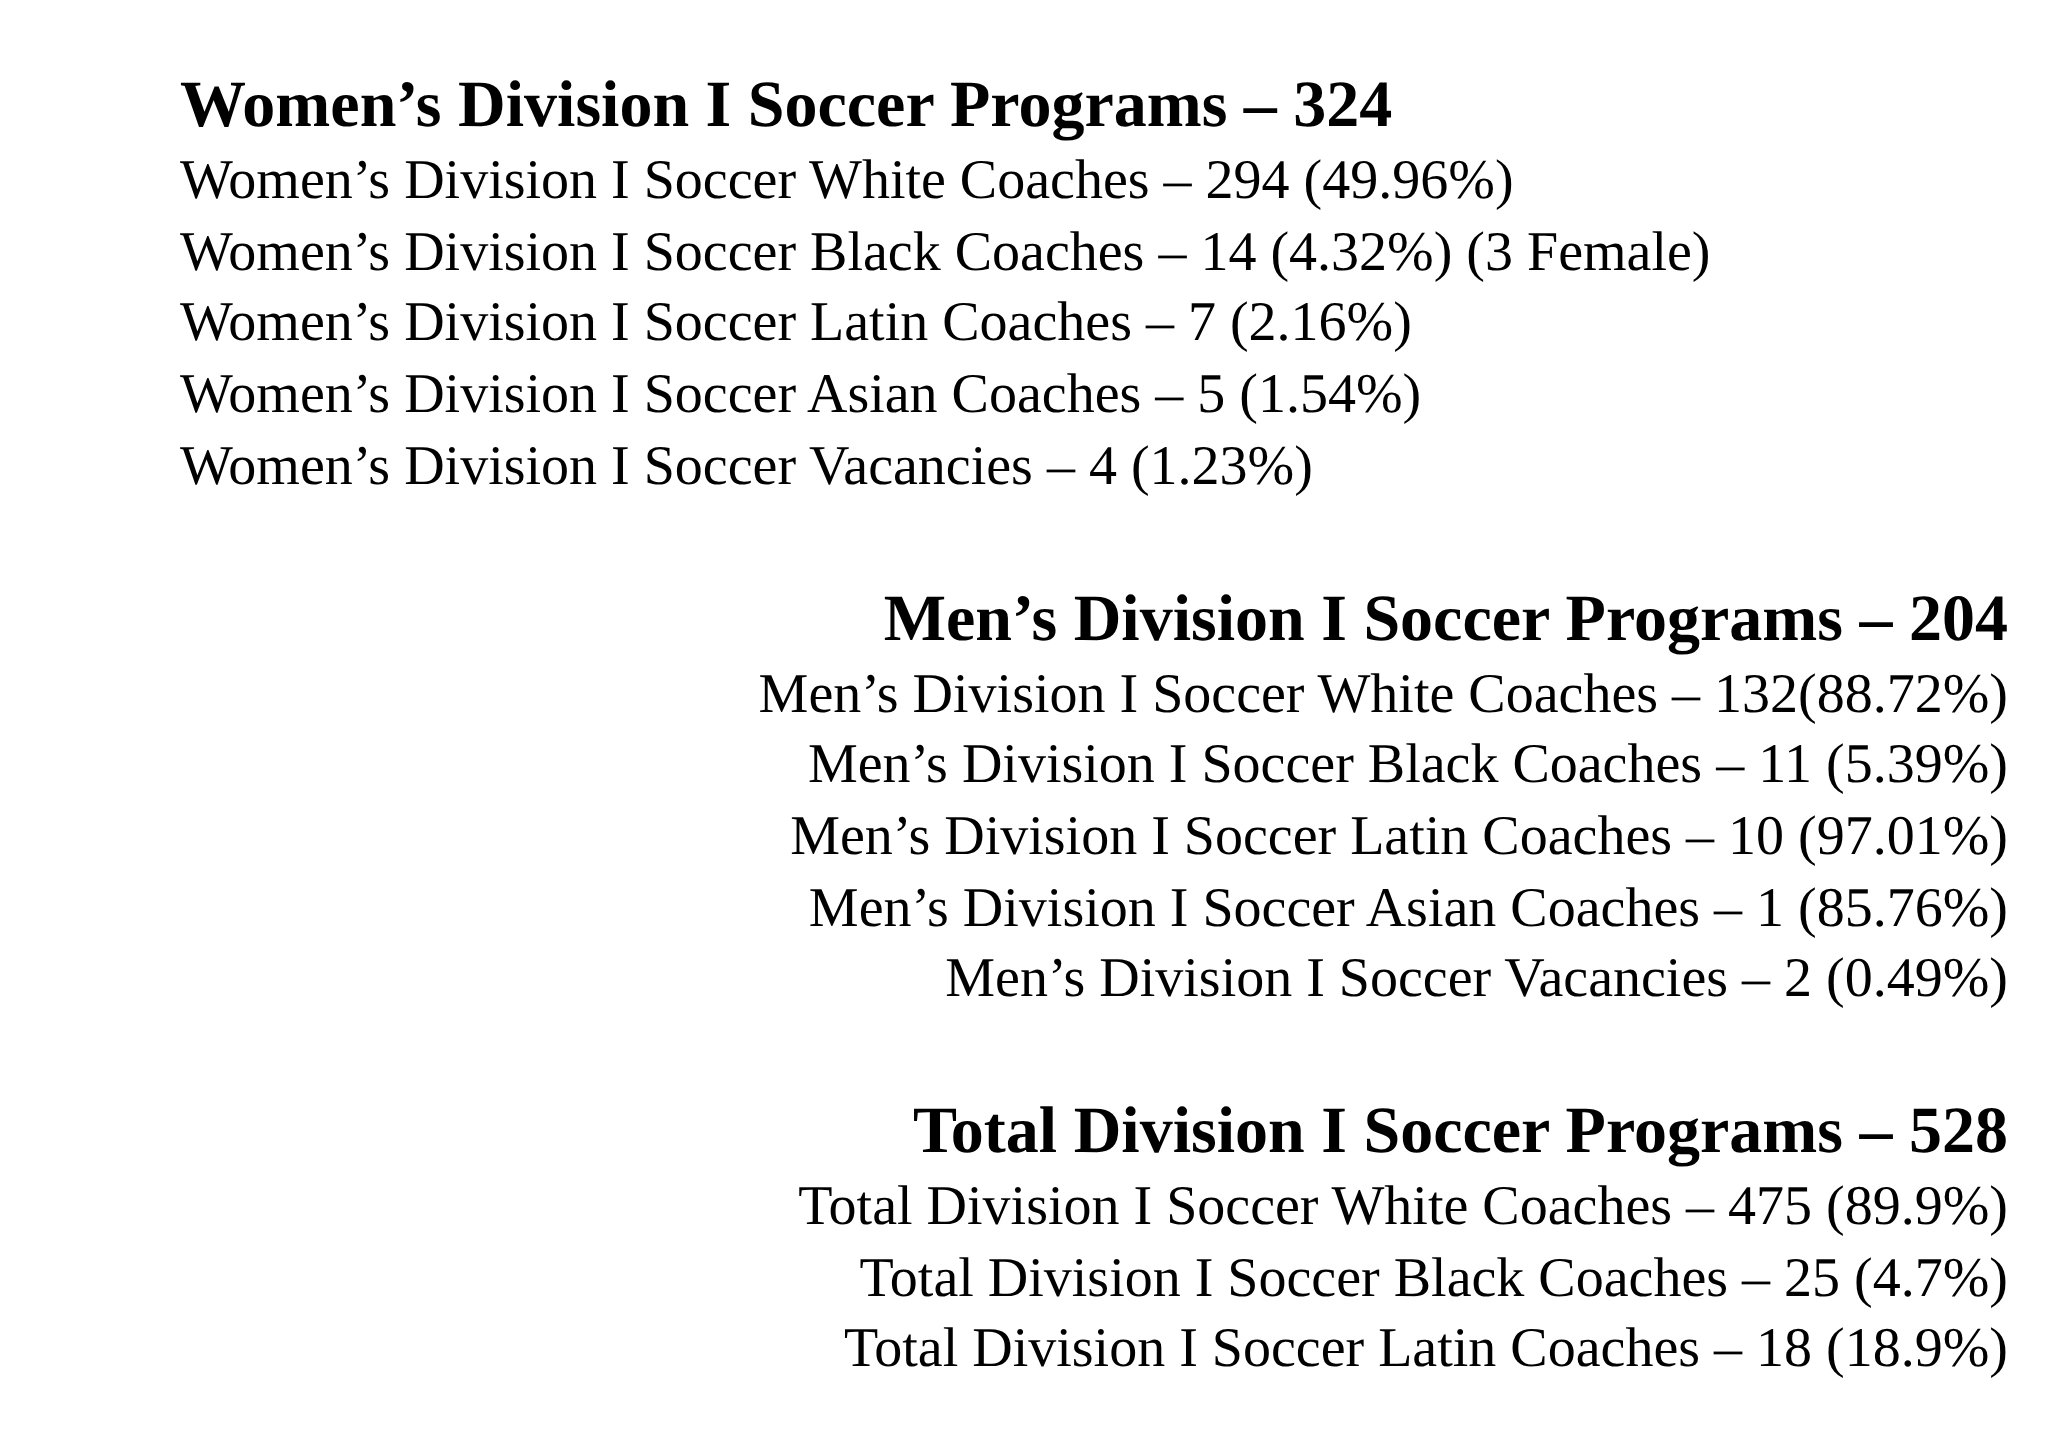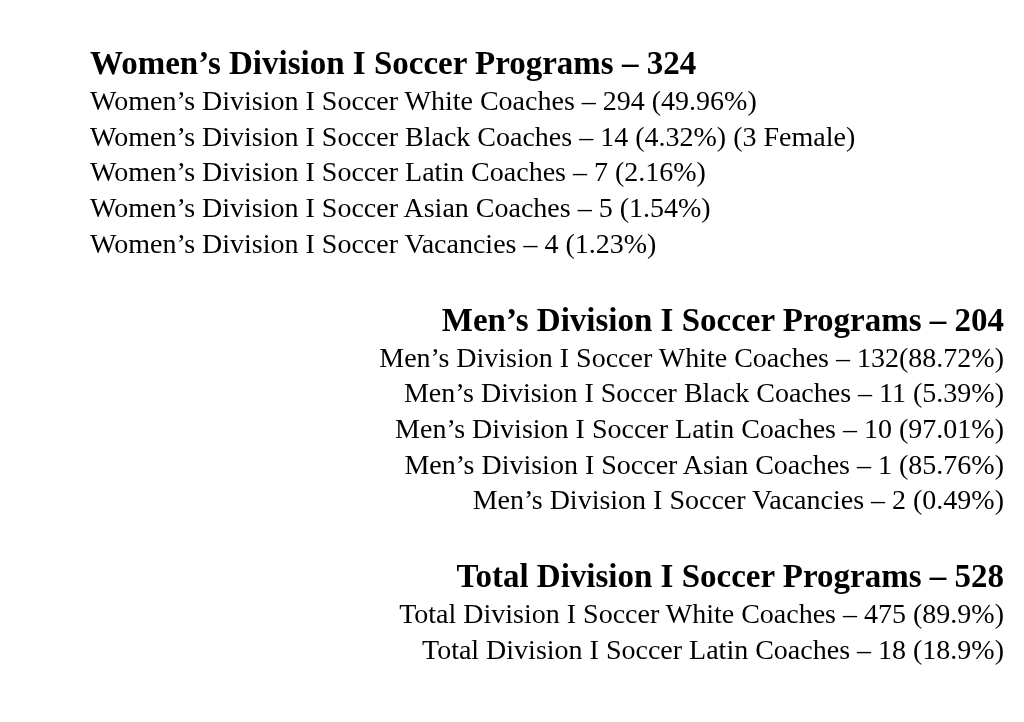--- a/index.html
+++ b/index.html
@@ -8,21 +8,21 @@
     background: #ffffff;
   }
   body {
     width: 1024px;
     height: 722px;
     overflow: hidden;
     font-family: "Liberation Serif", "DejaVu Serif", serif;
     color: #000000;
   }
   .doc {
-    padding: 43px 20px 0 90px;
+    padding: 33px 20px 0 90px;
   }
   .doc-section + .doc-section {
     margin-top: 38px;
     text-align: right;
   }
   .section-heading {
     margin: 0;
     font-size: 33px;
     font-weight: 700;
     line-height: 40px;
@@ -55,16 +55,17 @@
     <p class="stat-line">Men’s Division I Soccer White Coaches – 132(88.72%)</p>
     <p class="stat-line">Men’s Division I Soccer Black Coaches – 11 (5.39%)</p>
     <p class="stat-line">Men’s Division I Soccer Latin Coaches – 10 (97.01%)</p>
     <p class="stat-line">Men’s Division I Soccer Asian Coaches – 1 (85.76%)</p>
     <p class="stat-line">Men’s Division I Soccer Vacancies – 2 (0.49%)</p>
   </section>
 
   <section class="doc-section">
     <h2 class="section-heading">Total Division I Soccer Programs – 528</h2>
     <p class="stat-line">Total Division I Soccer White Coaches – 475 (89.9%)</p>
+    <p class="stat-line">Total Division I Soccer Black Coaches – 25 (4.7%)</p>
     <p class="stat-line">Total Division I Soccer Latin Coaches – 18 (18.9%)</p>
   </section>
 
 </div>
 
 </body></html>

